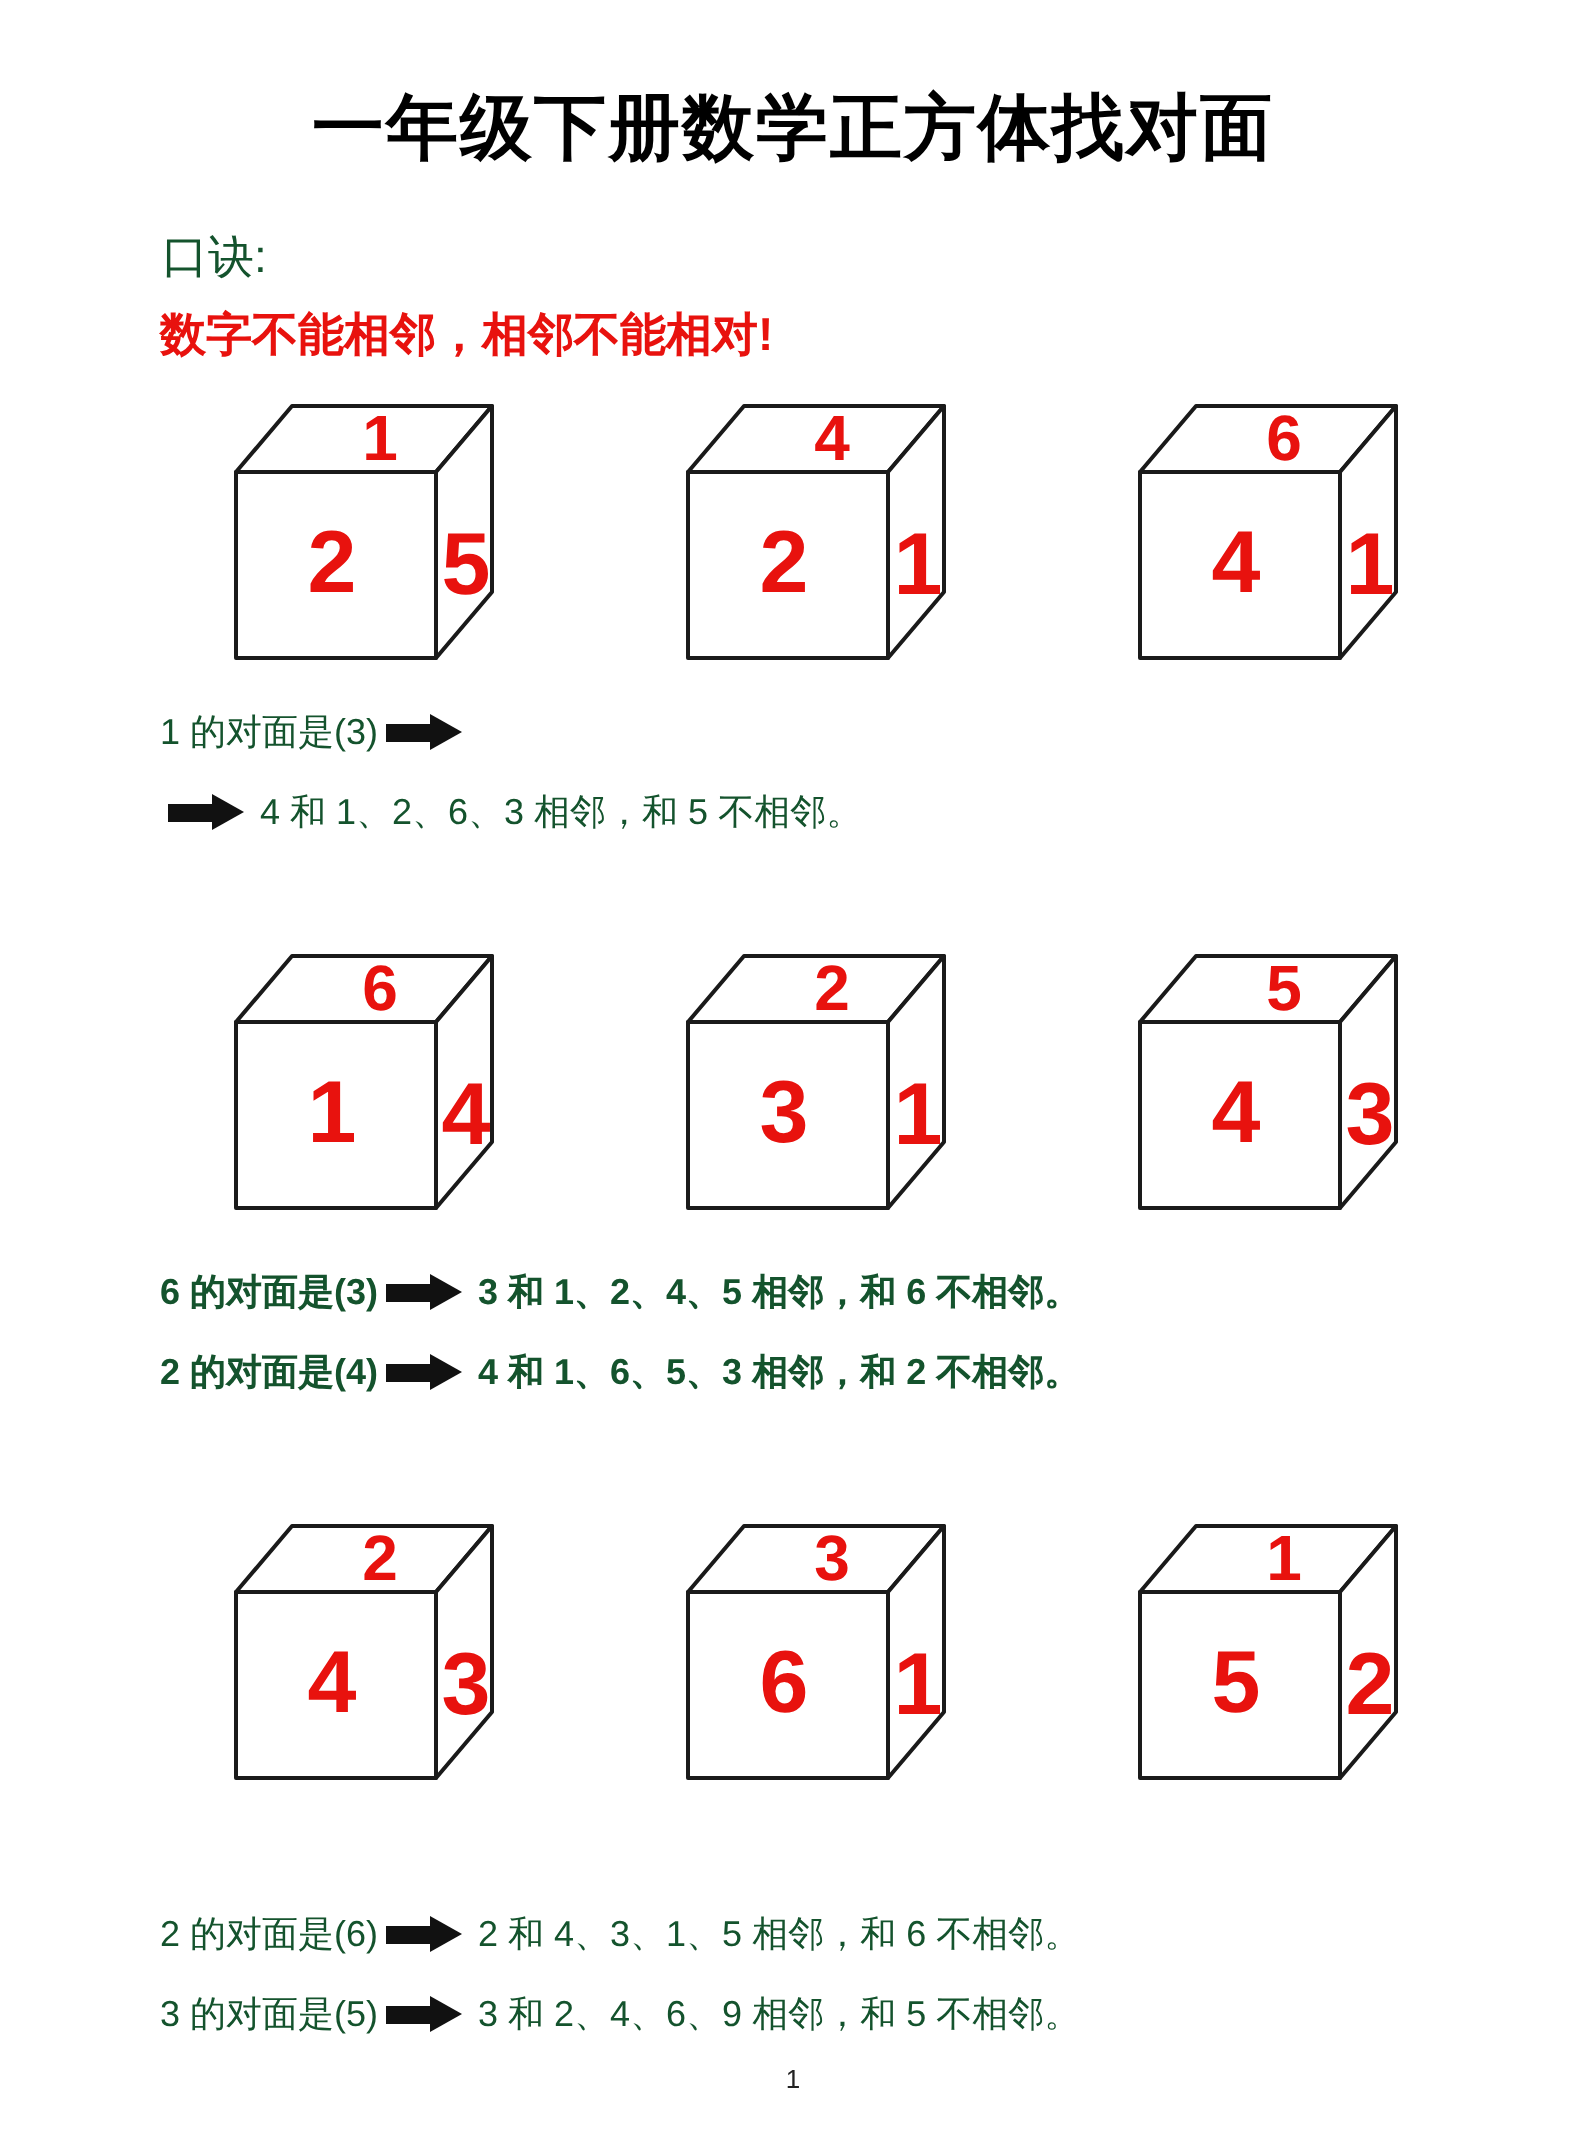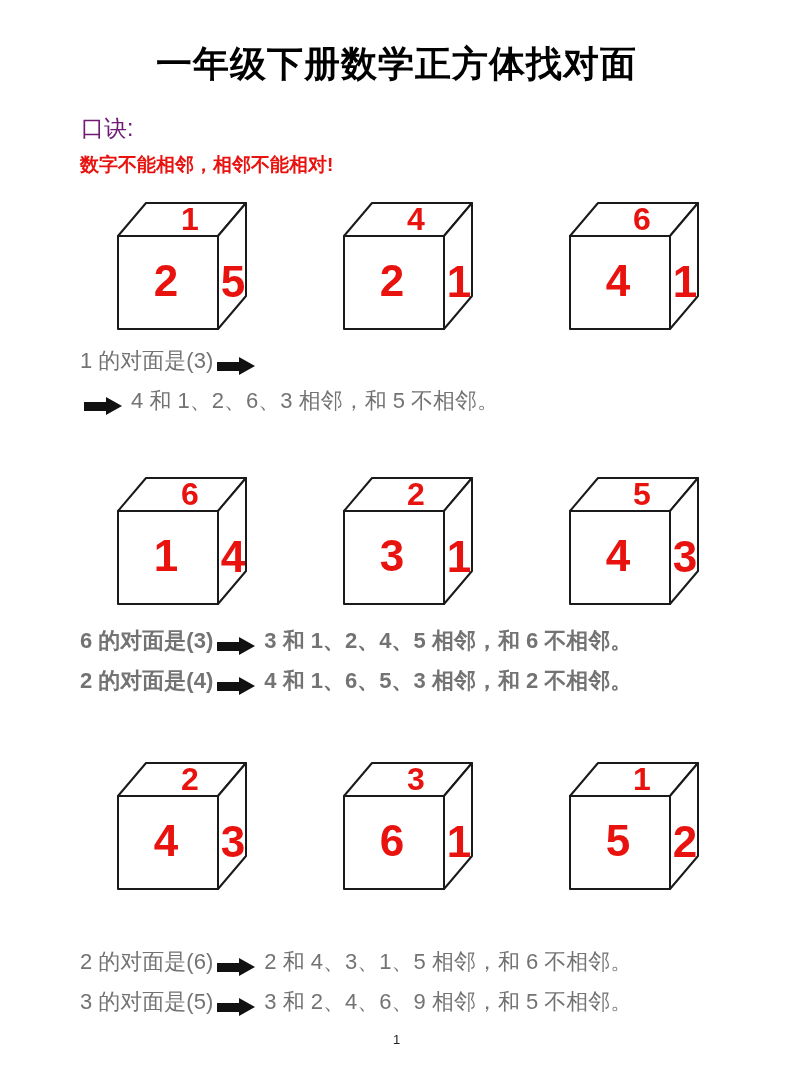--- a/index.html
+++ b/index.html
@@ -14,25 +14,25 @@
   }
   .title{
     position:absolute;top:40px;left:0;right:0;
     text-align:center;
     font-size:36px;font-weight:bold;color:#000;
     font-family:"Liberation Serif","DejaVu Serif",serif;
     letter-spacing:1px;
   }
   .koujue{
     position:absolute;top:113px;left:81px;
-    font-size:23px;color:#701a75;
+    font-size:23px;color:#14532d;
   }
   .rule{
     position:absolute;top:152px;left:80px;
-    font-size:19px;font-weight:bold;color:#e8120e;
+    font-size:23px;font-weight:bold;color:#e8120e;
   }
   .cube-row{
     position:absolute;left:100px;width:612px;height:150px;
     display:flex;justify-content:space-between;
   }
   .cube-row.r1{top:196px;}
   .cube-row.r2{top:471px;}
   .cube-row.r3{top:756px;}
   .cube{width:160px;height:150px;}
   .cube polygon{fill:#ffffff;stroke:#1a1a1a;stroke-width:2;stroke-linejoin:round;}
@@ -40,22 +40,22 @@
     fill:#e8120e;font-weight:bold;text-anchor:middle;
     font-family:"Liberation Sans","DejaVu Sans",sans-serif;
   }
   .cube .t-top{font-size:32px;}
   .cube .t-front,.cube .t-right{font-size:44px;}
   .lines{position:absolute;left:80px;width:660px;}
   .lines.l1{top:346px;}
   .lines.l2{top:626px;font-weight:bold;}
   .lines.l3{top:911px;margin-top:36px;}
   .line{
-    height:40px;display:flex;
-    font-size:22px;color:#737373;white-space:pre;
+    height:40px;display:flex;align-items:center;
+    font-size:18px;color:#14532d;white-space:pre;
   }
   .arrow{display:inline-flex;align-items:center;margin:0 3px 0 4px;}
   .arrow .bar{width:22px;height:9px;background:#111;}
   .arrow .head{
     width:0;height:0;
     border-left:16px solid #111;
     border-top:9px solid transparent;
     border-bottom:9px solid transparent;
   }
   .pagenum{

